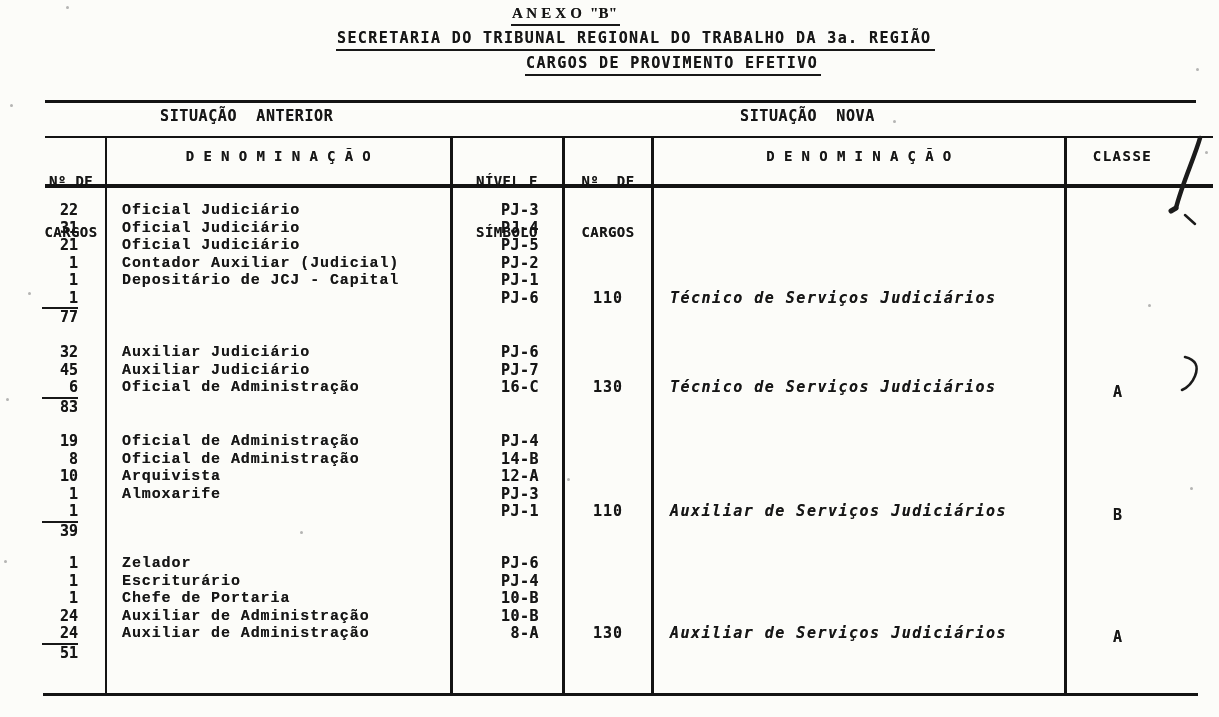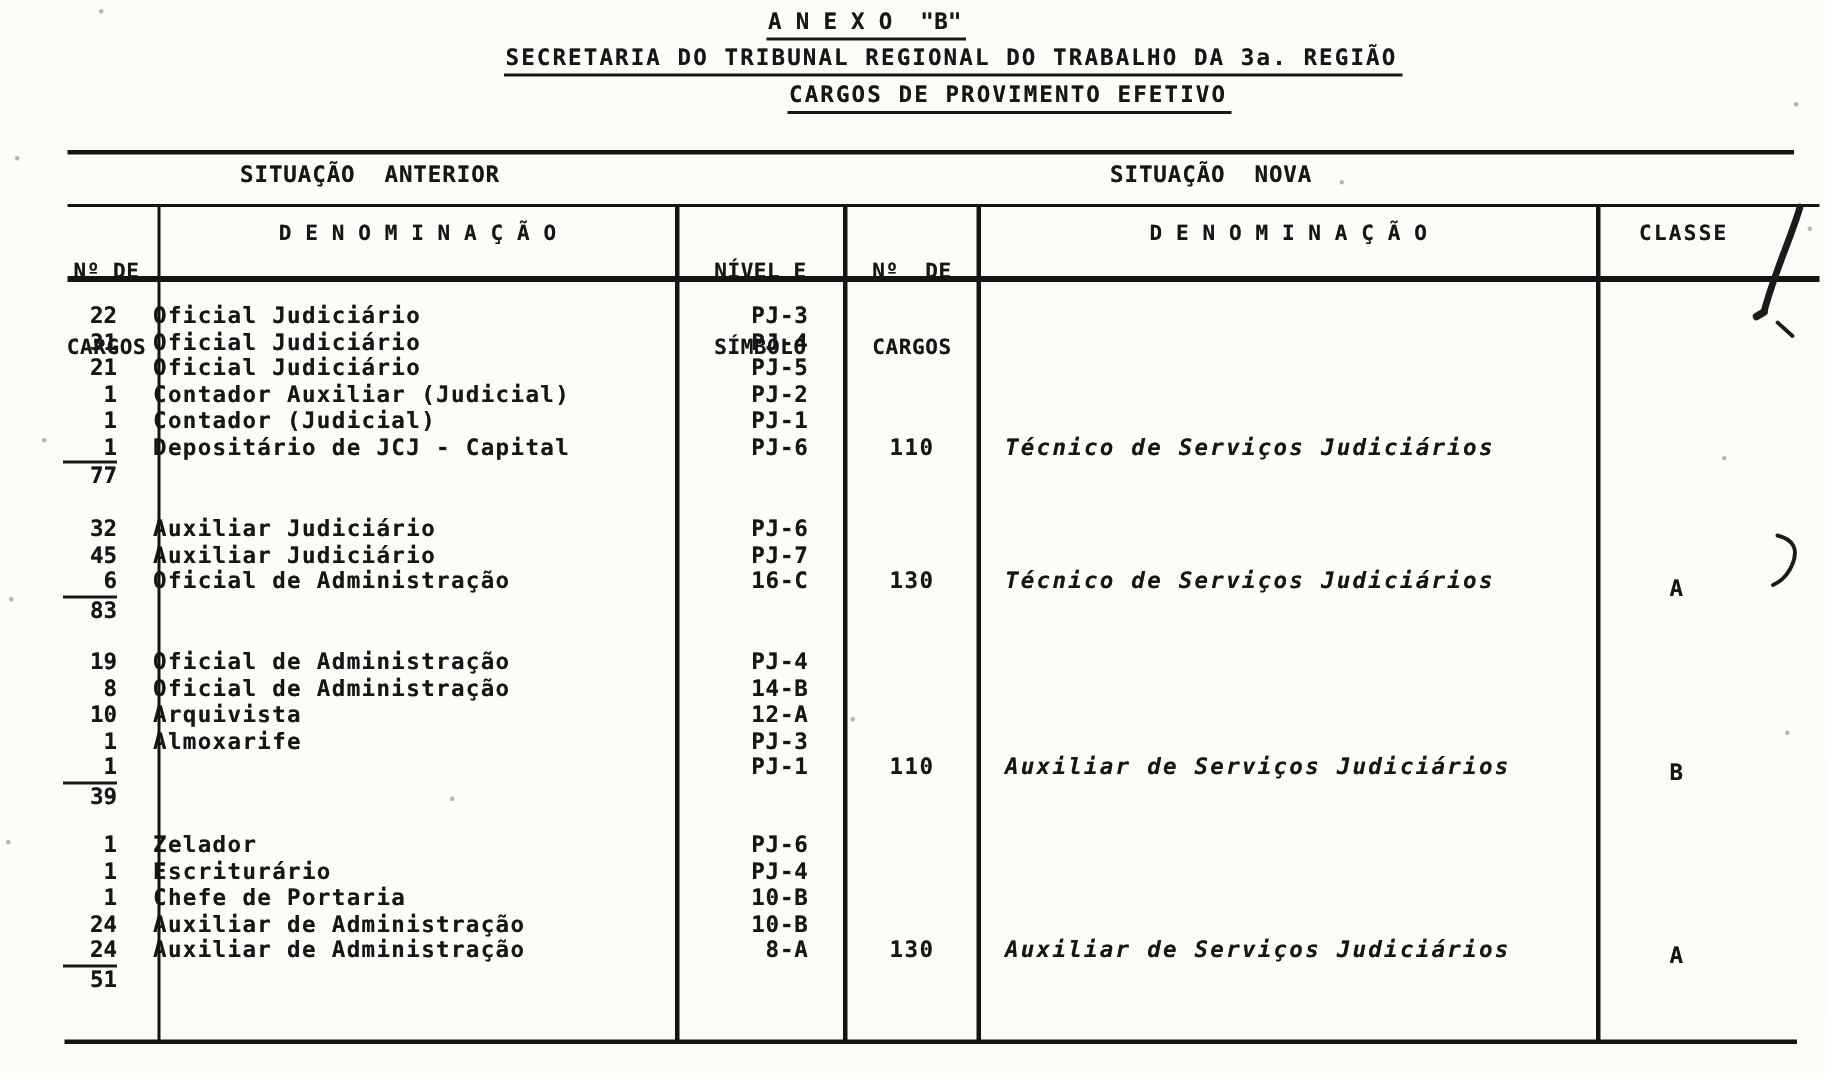--- a/index.html
+++ b/index.html
@@ -4,29 +4,29 @@
 <style>
   html,body{margin:0;padding:0;background:#ffffff;}
   .page{
     position:relative;width:1219px;height:717px;background:#fcfcf9;
     font-family:"DejaVu Sans Mono","Liberation Mono",monospace;
     font-weight:700;color:#161616;overflow:hidden;
     text-shadow:0 0 .4px rgba(0,0,0,.55);
   }
   .abs{position:absolute;white-space:pre;}
   .title{font-size:15px;letter-spacing:1.4px;border-bottom:2px solid #181818;padding:0 3px 2px 1px;}
-  .title.t1{letter-spacing:.2px;}
+  .title.t1{letter-spacing:.2px;font-family:Liberation Serif, serif;}
   .sec{font-size:15px;letter-spacing:.6px;}
   .colhead{font-size:14px;line-height:17px;text-align:center;letter-spacing:.4px;}
   .hline,.vline{position:absolute;background:#141414;}
   .group{position:absolute;left:0;width:1219px;}
   .col{position:absolute;top:0;}
   .cell{font-size:15px;line-height:17.5px;white-space:pre;}
   .counts{left:42px;width:36px;text-align:right;}
-  .denoms{left:102px;width:337px;letter-spacing:.9px;}
+  .denoms{left:122px;width:337px;letter-spacing:.9px;font-family:Liberation Mono, monospace;}
   .nivels{left:427px;width:112px;text-align:right;letter-spacing:.5px;}
   .total{border-top:2px solid #181818;}
   .nova{position:absolute;font-size:15px;line-height:17.5px;white-space:pre;}
   .nova-count{left:564px;width:88px;text-align:center;letter-spacing:1px;}
   .nova-denom{left:670px;width:398px;letter-spacing:1.5px;font-style:italic;}
   .classe-val{left:1065px;width:106px;text-align:center;letter-spacing:1px;}
   .dot{position:absolute;width:3px;height:3px;border-radius:50%;background:#6e6e6e;opacity:.5;}
   .ink{stroke:#1b1b1b;fill:none;stroke-linecap:round;}
 </style>
 </head>
@@ -76,21 +76,20 @@
       <div class="cell">1</div>
       <div class="cell">1</div>
       <div class="cell">1</div>
       <div class="cell total">77</div>
     </div>
     <div class="col denoms">
       <div class="cell">Oficial Judiciário</div>
       <div class="cell">Oficial Judiciário</div>
       <div class="cell">Oficial Judiciário</div>
       <div class="cell">Contador Auxiliar (Judicial)</div>
-      <div class="cell">Contador (Judicial)</div>
       <div class="cell">Depositário de JCJ - Capital</div>
     </div>
     <div class="col nivels">
       <div class="cell">PJ-3</div>
       <div class="cell">PJ-4</div>
       <div class="cell">PJ-5</div>
       <div class="cell">PJ-2</div>
       <div class="cell">PJ-1</div>
       <div class="cell">PJ-6</div>
     </div>

